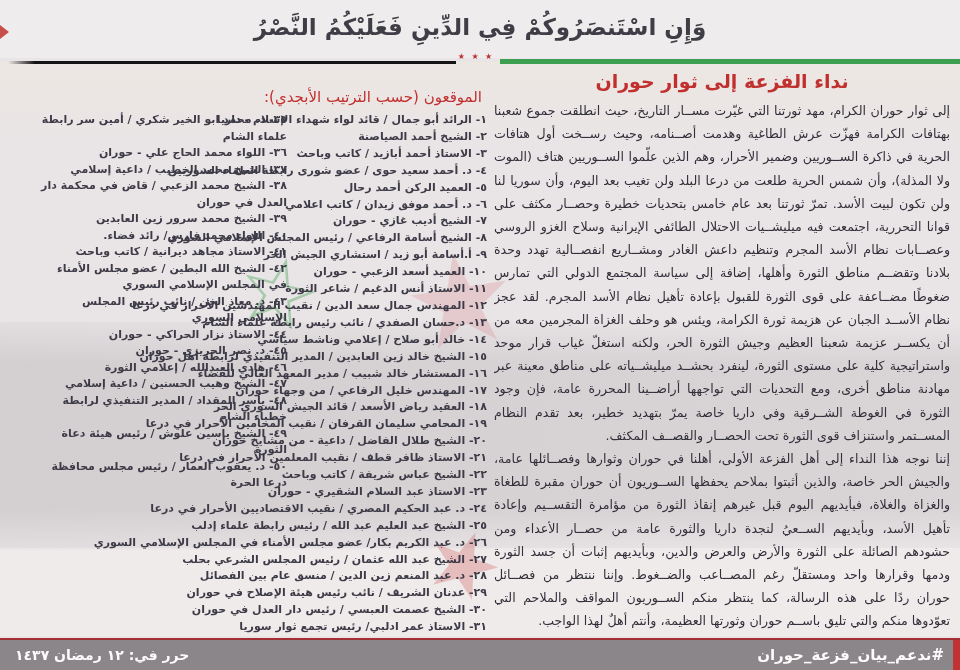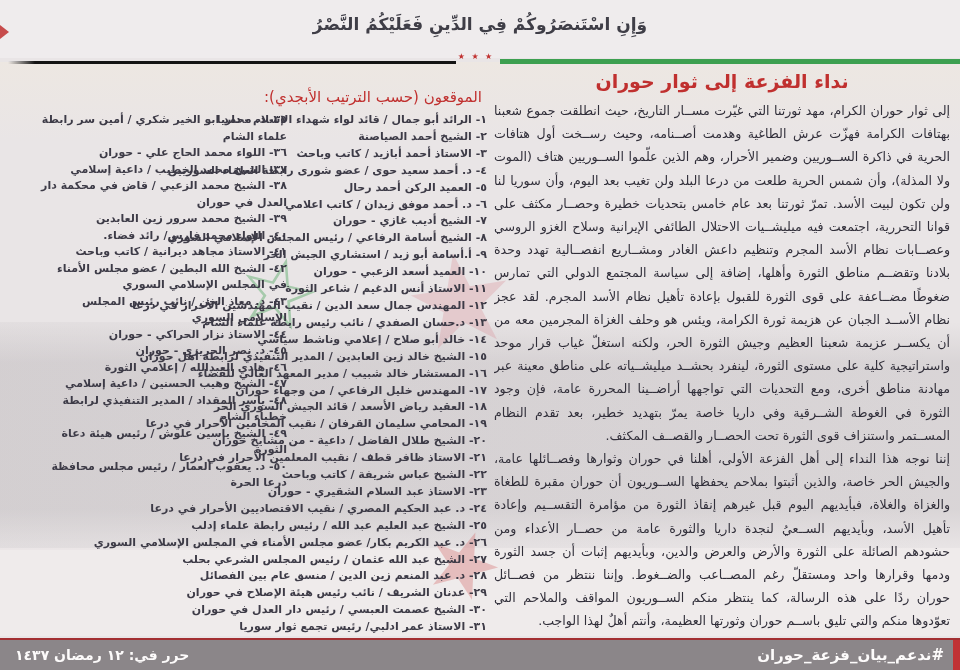--- a/index.html
+++ b/index.html
@@ -20,21 +20,21 @@
   .band{position:absolute;left:0;right:0;z-index:0;pointer-events:none;}
   .band-top{top:0;height:58px;background:rgba(255,255,255,.28);}
   .band-warm{top:62px;height:80px;background:linear-gradient(180deg,rgba(242,234,221,.45),rgba(242,234,221,0));}
   .band-gray{top:322px;height:228px;background:linear-gradient(180deg,rgba(120,114,120,0),rgba(120,114,120,.14) 18%,rgba(120,114,120,.14) 82%,rgba(120,114,120,0)),linear-gradient(90deg,rgba(120,114,120,.06),rgba(120,114,120,0));}
   .band-bottom{top:548px;height:88px;background:rgba(255,249,249,.30);}
 
   
   .banner{position:absolute;top:14px;left:0;right:0;text-align:center;z-index:2;}
   .banner-verse{
     display:inline-block;direction:rtl;
-    font-size:17px;font-weight:bold;color:#3f3e47;letter-spacing:0.5px;
+    font-size:23px;font-weight:bold;color:#3f3e47;letter-spacing:0.5px;
   }
   .flag-black{position:absolute;top:61px;left:8px;width:448px;height:3px;background:linear-gradient(90deg,rgba(20,20,20,0),var(--flag-black) 6%);z-index:2;}
   .flag-green{position:absolute;top:59px;left:500px;right:0;height:5px;background:var(--flag-green);z-index:2;}
   .flag-stars{position:absolute;top:52px;left:452px;width:48px;text-align:center;font-size:8px;color:var(--accent-red);letter-spacing:2px;z-index:2;}
   .corner-mark{position:absolute;left:0;top:25px;width:0;height:0;border-top:7px solid transparent;border-bottom:7px solid transparent;border-left:9px solid var(--accent-red);opacity:.85;z-index:2;}
 
   
   .star{position:absolute;z-index:1;pointer-events:none;line-height:1;}
   .star-green{left:236px;top:246px;font-size:94px;color:var(--flag-green);opacity:.38;transform:rotate(14deg);}
   .star-pink{left:404px;top:238px;font-size:126px;color:#d77f8a;opacity:.26;transform:rotate(-9deg);}

